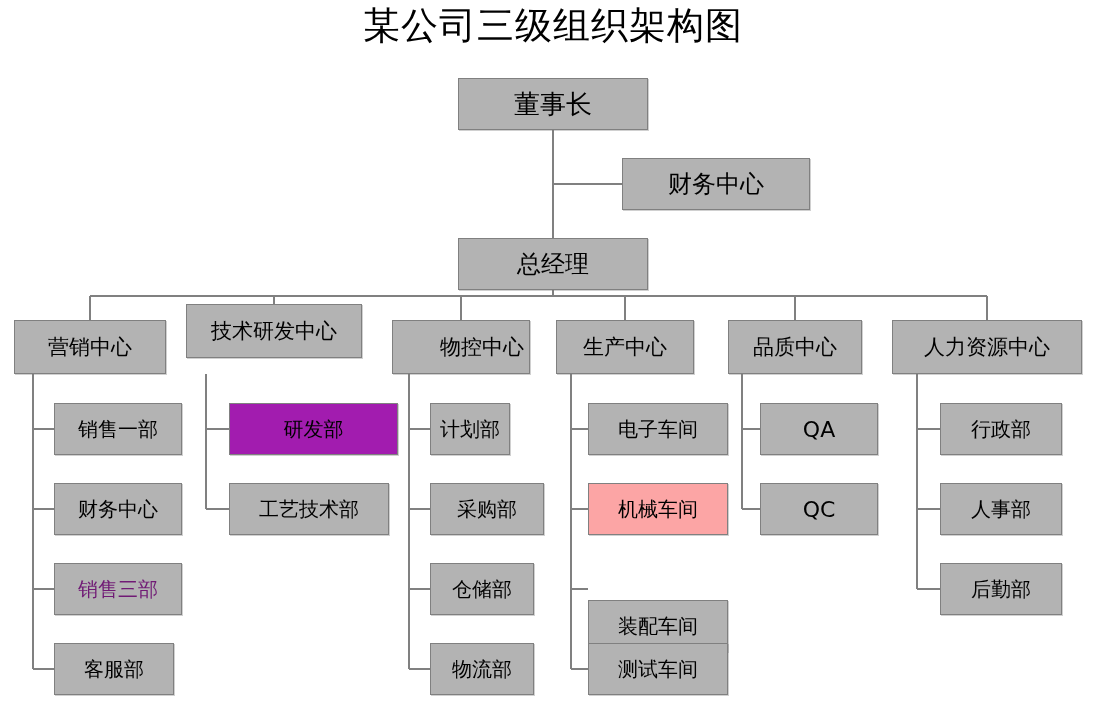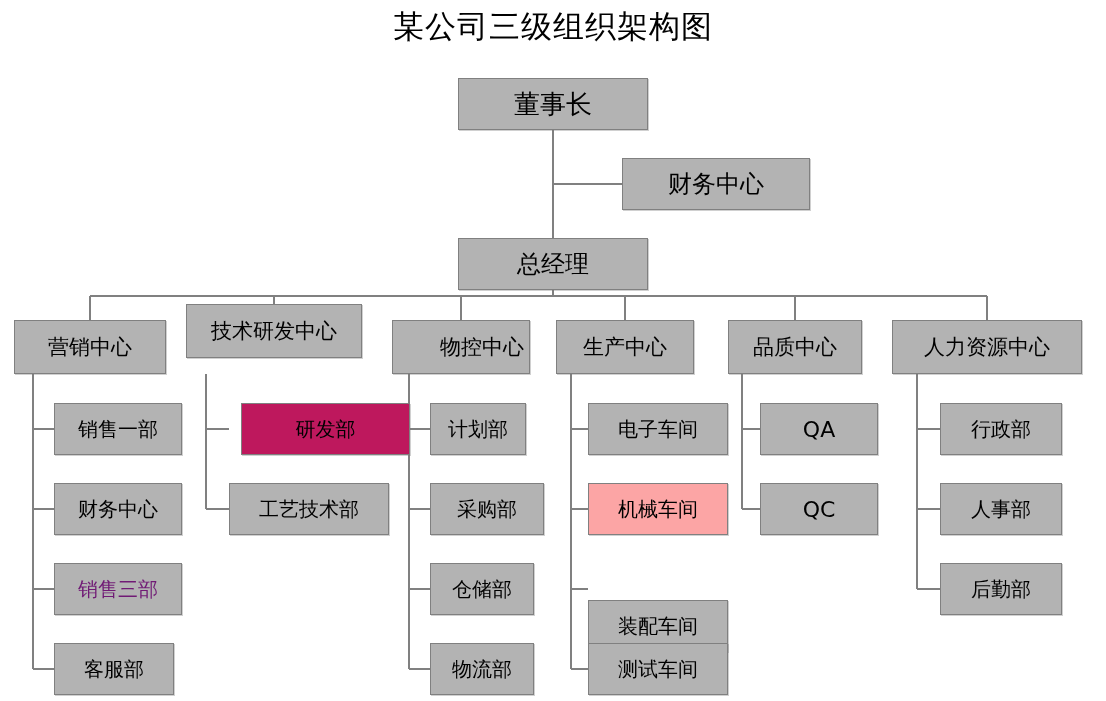--- a/index.html
+++ b/index.html
@@ -17,21 +17,21 @@
     height: 701px;
     background: #ffffff;
     overflow: hidden;
   }
   #chart-title {
     position: absolute;
     left: 0;
     top: 6px;
     width: 1106px;
     text-align: center;
-    font-size: 31px;
+    font-size: 37px;
     line-height: 40px;
     color: #000000;
     font-family: "DejaVu Sans", "Liberation Sans", sans-serif;
     letter-spacing: 1px;
     white-space: nowrap;
   }
   .node {
     position: absolute;
     box-sizing: border-box;
     background: #b3b3b3;
@@ -147,27 +147,27 @@
       </div>
       <div class="node lvl3" style="left: 54px; top: 483px; width: 128px; height: 52px; background: rgb(179, 179, 179); border-color: rgb(128, 128, 128); color: rgb(0, 0, 0);">
         <span class="node-label">财务中心</span>
       </div>
       <div class="node lvl3" style="left: 54px; top: 563px; width: 128px; height: 52px; background: rgb(179, 179, 179); border-color: rgb(128, 128, 128); color: #701a75;">
         <span class="node-label">销售三部</span>
       </div>
       <div class="node lvl3" style="left: 54px; top: 643px; width: 120px; height: 52px; background: rgb(179, 179, 179); border-color: rgb(128, 128, 128); color: rgb(0, 0, 0);">
         <span class="node-label">客服部</span>
       </div>
-      <div class="node lvl3" style="left: 229px; top: 403px; width: 169px; height: 52px; background: #be185d; border-color: rgb(128, 128, 128); color: rgb(0, 0, 0); margin-left: 12px;">
+      <div class="node lvl3" style="left: 229px; top: 403px; width: 169px; height: 52px; background: #a21caf; border-color: rgb(128, 128, 128); color: rgb(0, 0, 0);">
         <span class="node-label">研发部</span>
       </div>
       <div class="node lvl3" style="left: 229px; top: 483px; width: 160px; height: 52px; background: rgb(179, 179, 179); border-color: rgb(128, 128, 128); color: rgb(0, 0, 0);">
         <span class="node-label">工艺技术部</span>
       </div>
-      <div class="node lvl3" style="left: 430px; top: 403px; width: 96px; height: 52px; background: rgb(179, 179, 179); border-color: rgb(128, 128, 128); color: rgb(0, 0, 0);">
+      <div class="node lvl3" style="left: 430px; top: 403px; width: 80px; height: 52px; background: rgb(179, 179, 179); border-color: rgb(128, 128, 128); color: rgb(0, 0, 0);">
         <span class="node-label">计划部</span>
       </div>
       <div class="node lvl3" style="left: 430px; top: 483px; width: 114px; height: 52px; background: rgb(179, 179, 179); border-color: rgb(128, 128, 128); color: rgb(0, 0, 0);">
         <span class="node-label">采购部</span>
       </div>
       <div class="node lvl3" style="left: 430px; top: 563px; width: 104px; height: 52px; background: rgb(179, 179, 179); border-color: rgb(128, 128, 128); color: rgb(0, 0, 0);">
         <span class="node-label">仓储部</span>
       </div>
       <div class="node lvl3" style="left: 430px; top: 643px; width: 104px; height: 52px; background: rgb(179, 179, 179); border-color: rgb(128, 128, 128); color: rgb(0, 0, 0);">
         <span class="node-label">物流部</span>

